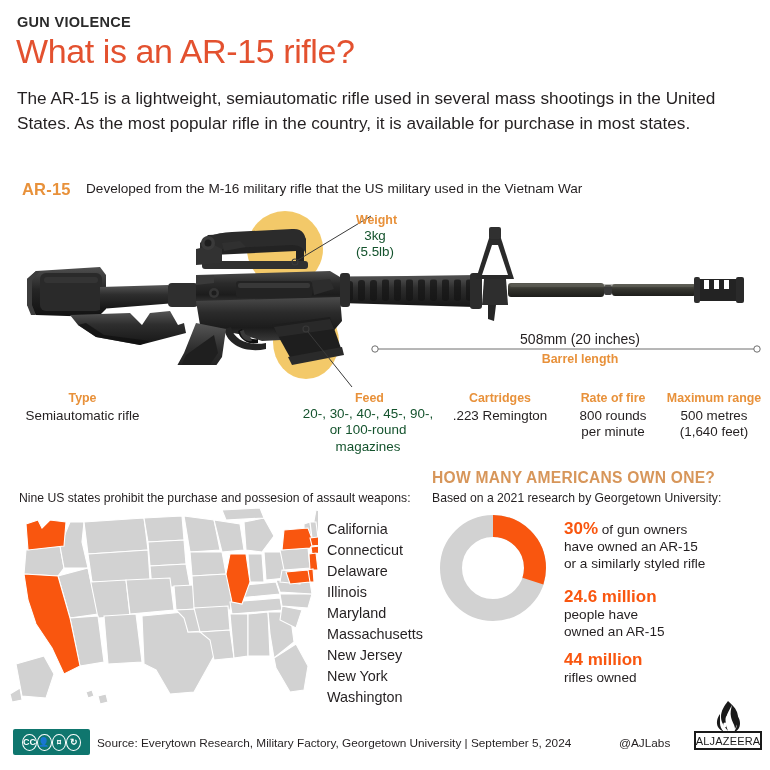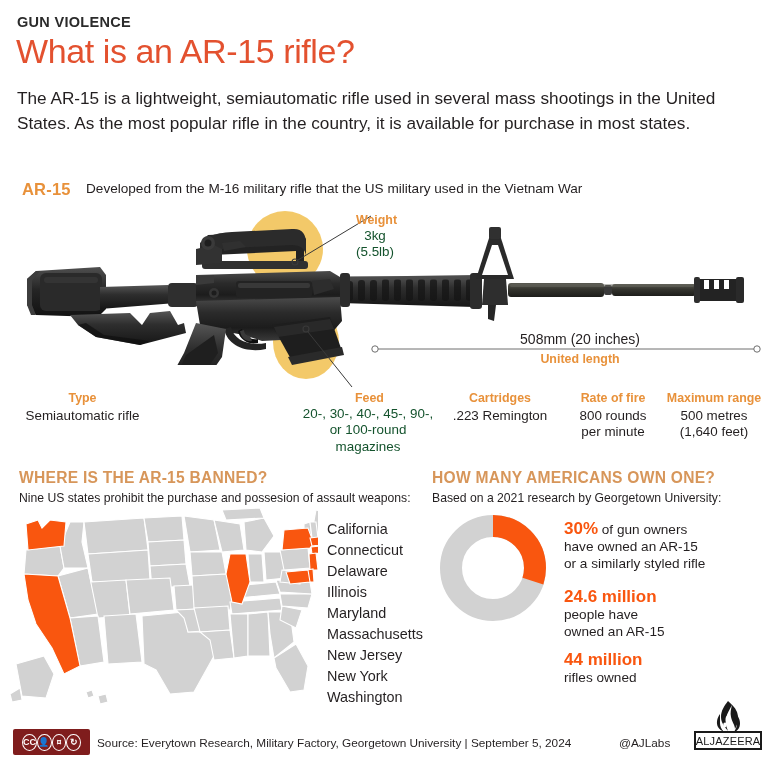--- a/index.html
+++ b/index.html
@@ -139,21 +139,21 @@
   .stat-body {
     font-size: 13.6px; color: #231f20; line-height: 1.24;
   }
   .stat-1 { top: 519px; }
   .stat-2 { top: 587px; }
   .stat-3 { top: 650px; }
 
   
   .cc-badge {
     position: absolute; left: 13px; top: 729px;
-    width: 77px; height: 26px; background: #7f1d1d;
+    width: 77px; height: 26px; background: #0f766e;
     border-radius: 2px;
     display: flex; align-items: center; justify-content: space-between;
     padding: 0 9px;
   }
   .cc-circ {
     width: 17px; height: 17px; border-radius: 50%;
     border: 1.6px solid #ffffff;
     display: flex; align-items: center; justify-content: center;
     color: #ffffff; font-size: 9px; font-weight: bold;
     line-height: 1;
@@ -333,42 +333,41 @@
     <div>or 100-round</div>
     <div>magazines</div>
   </div>
 
   <div class="measure-val">508mm (20 inches)</div>
   <svg style="position:absolute; left:370px; top:343px;" width="392" height="12">
     <line x1="6" y1="6" x2="386" y2="6" stroke="#6e6e6e" stroke-width="1"></line>
     <circle cx="5" cy="6" r="3.2" fill="#ffffff" stroke="#6e6e6e" stroke-width="1"></circle>
     <circle cx="387" cy="6" r="3.2" fill="#ffffff" stroke="#6e6e6e" stroke-width="1"></circle>
   </svg>
-  <div class="measure-lbl">United length</div>
+  <div class="measure-lbl">Barrel length</div>
 
   <div class="spec spec-type">
     <div class="s-lbl">Type</div>
     <div class="s-val">Semiautomatic rifle</div>
   </div>
   <div class="spec spec-cart">
     <div class="s-lbl">Cartridges</div>
     <div class="s-val">.223 Remington</div>
   </div>
   <div class="spec spec-rate">
     <div class="s-lbl">Rate of fire</div>
     <div class="s-val">800 rounds</div>
     <div class="s-val">per minute</div>
   </div>
   <div class="spec spec-range">
     <div class="s-lbl">Maximum range</div>
     <div class="s-val">500 metres</div>
     <div class="s-val">(1,640 feet)</div>
   </div>
 
-  <div class="sec-head h-left">WHERE IS THE AR-15 BANNED?</div>
   <div class="sec-sub s-left">Nine US  states prohibit the purchase and possesion of assault weapons:</div>
 
   <div class="map-wrap">
     <svg width="310" height="205" viewBox="0 0 310 205">
       <g stroke="#ffffff" stroke-width="1.1">
 
         <g fill="#d2d2d2">
 
           <path d="M18,44 L52,40 L56,62 L50,70 L16,68 Z"></path>
 

